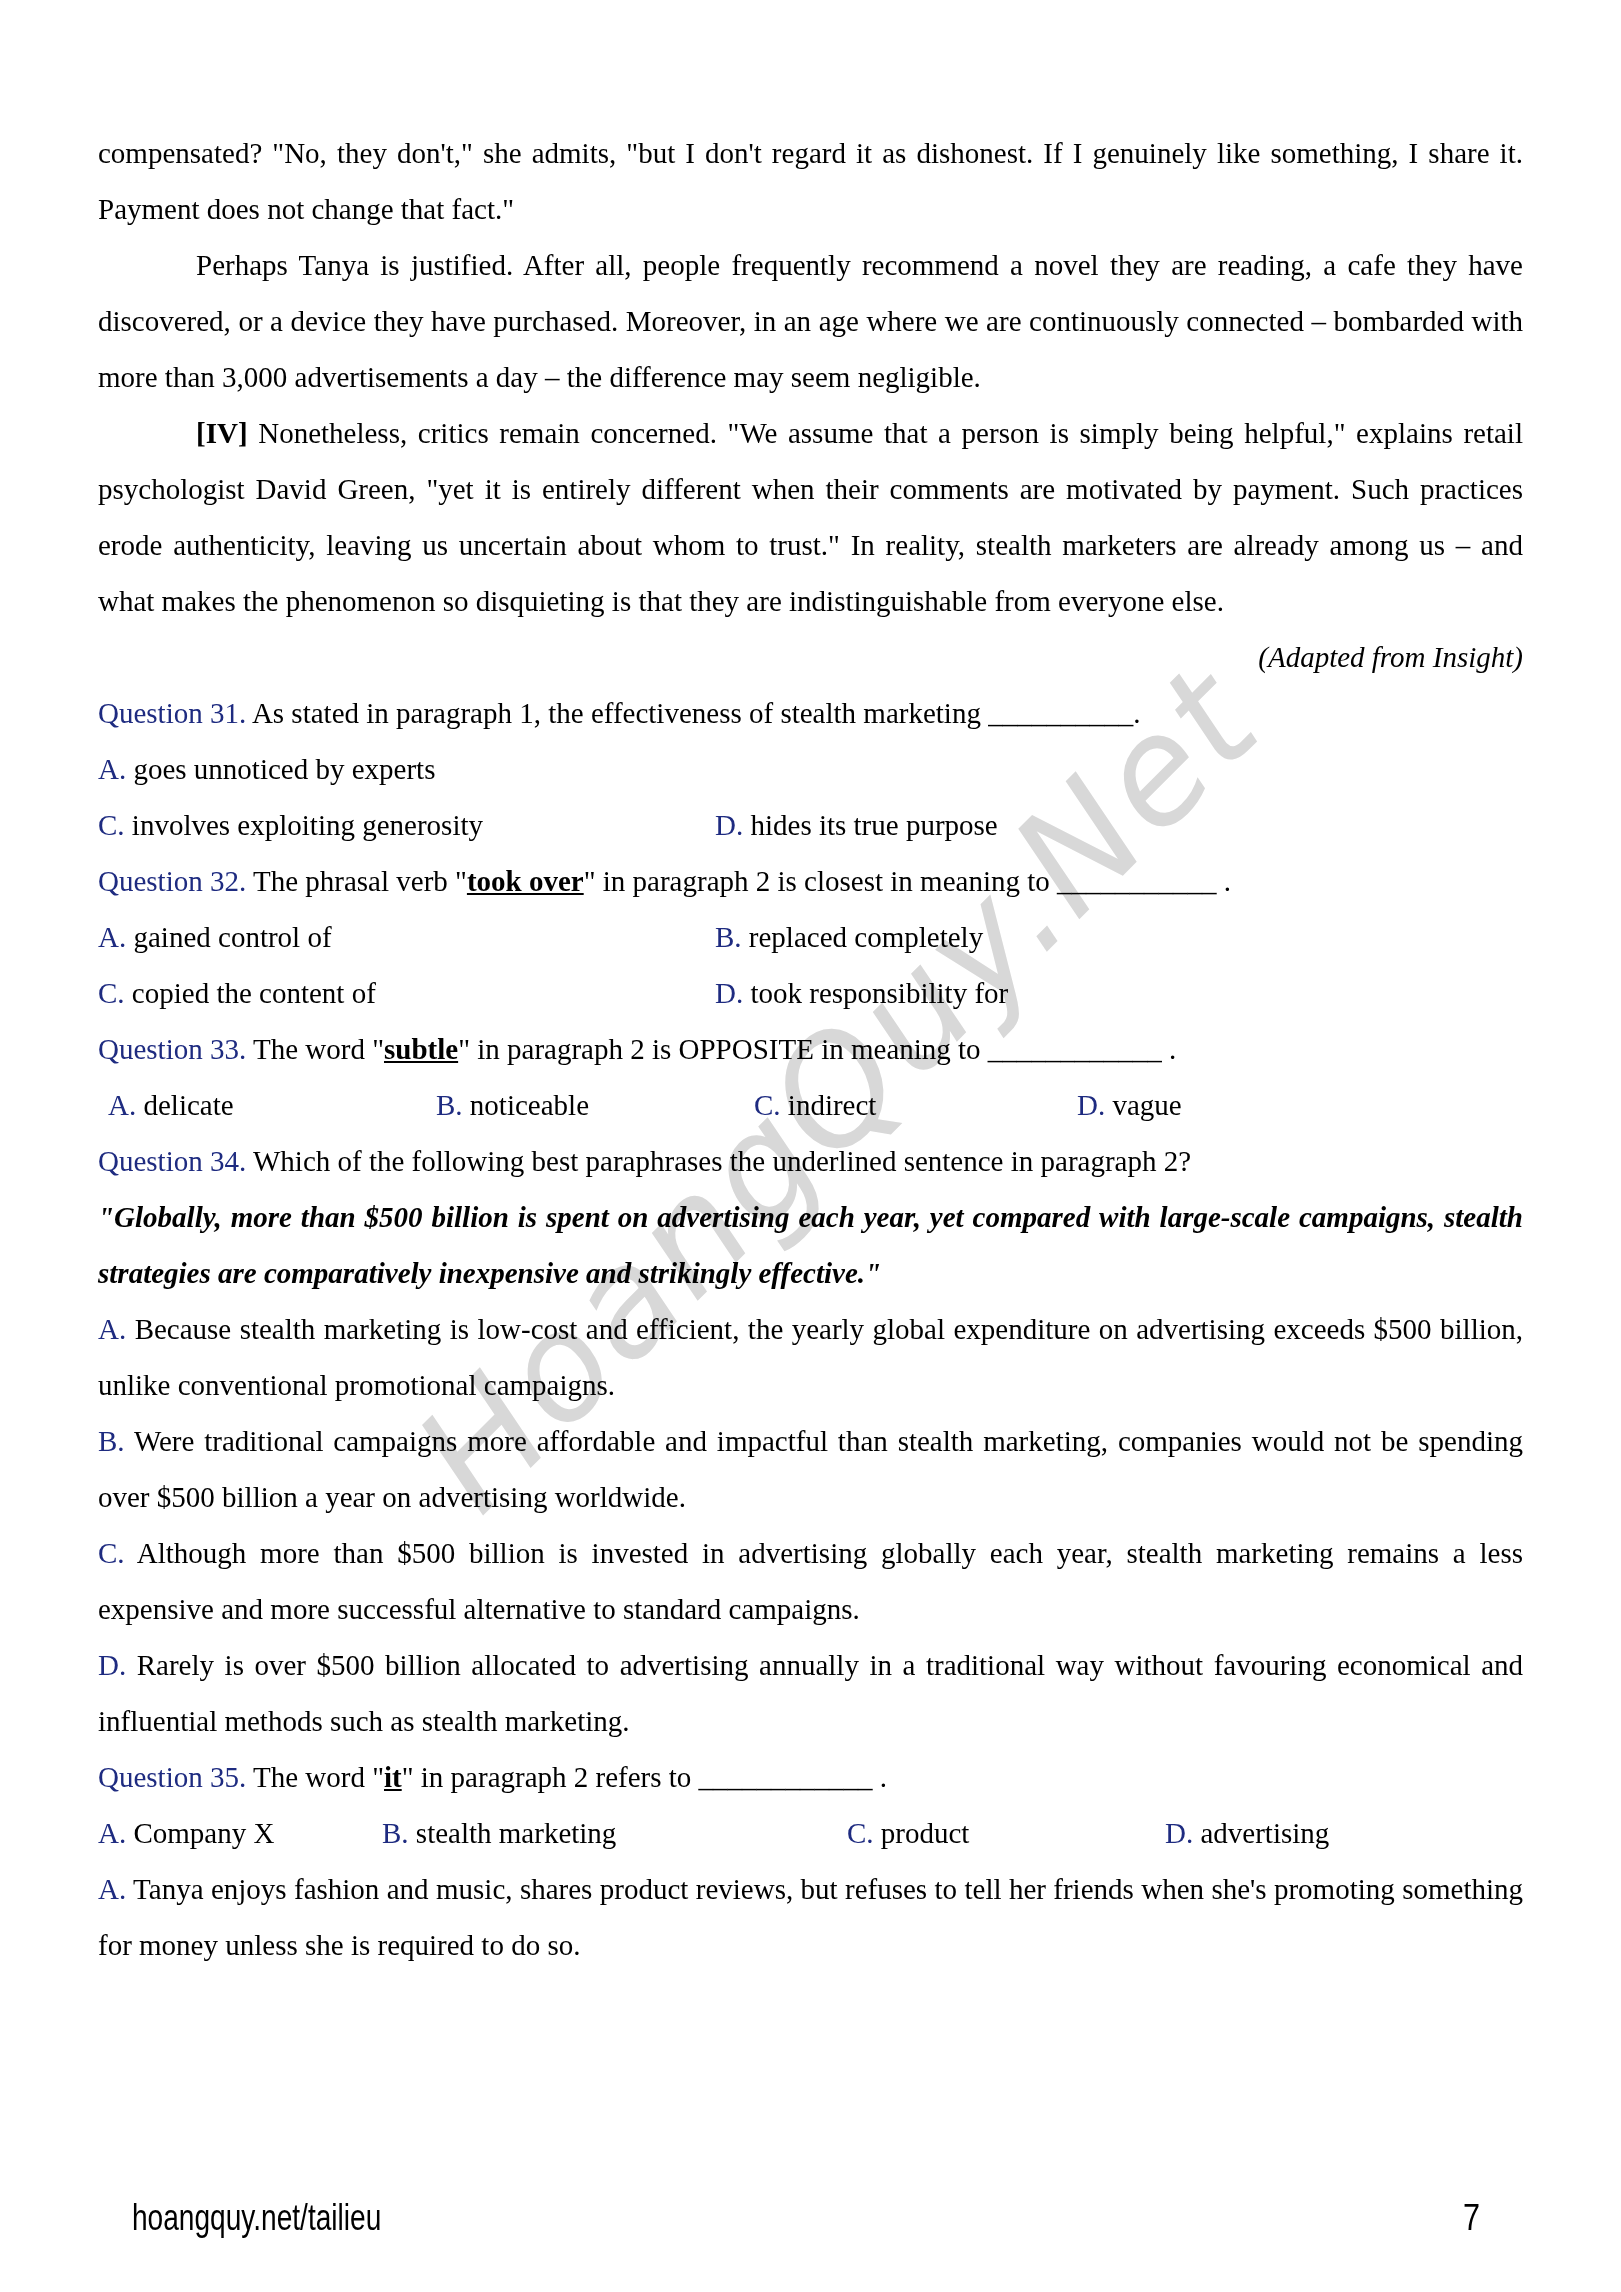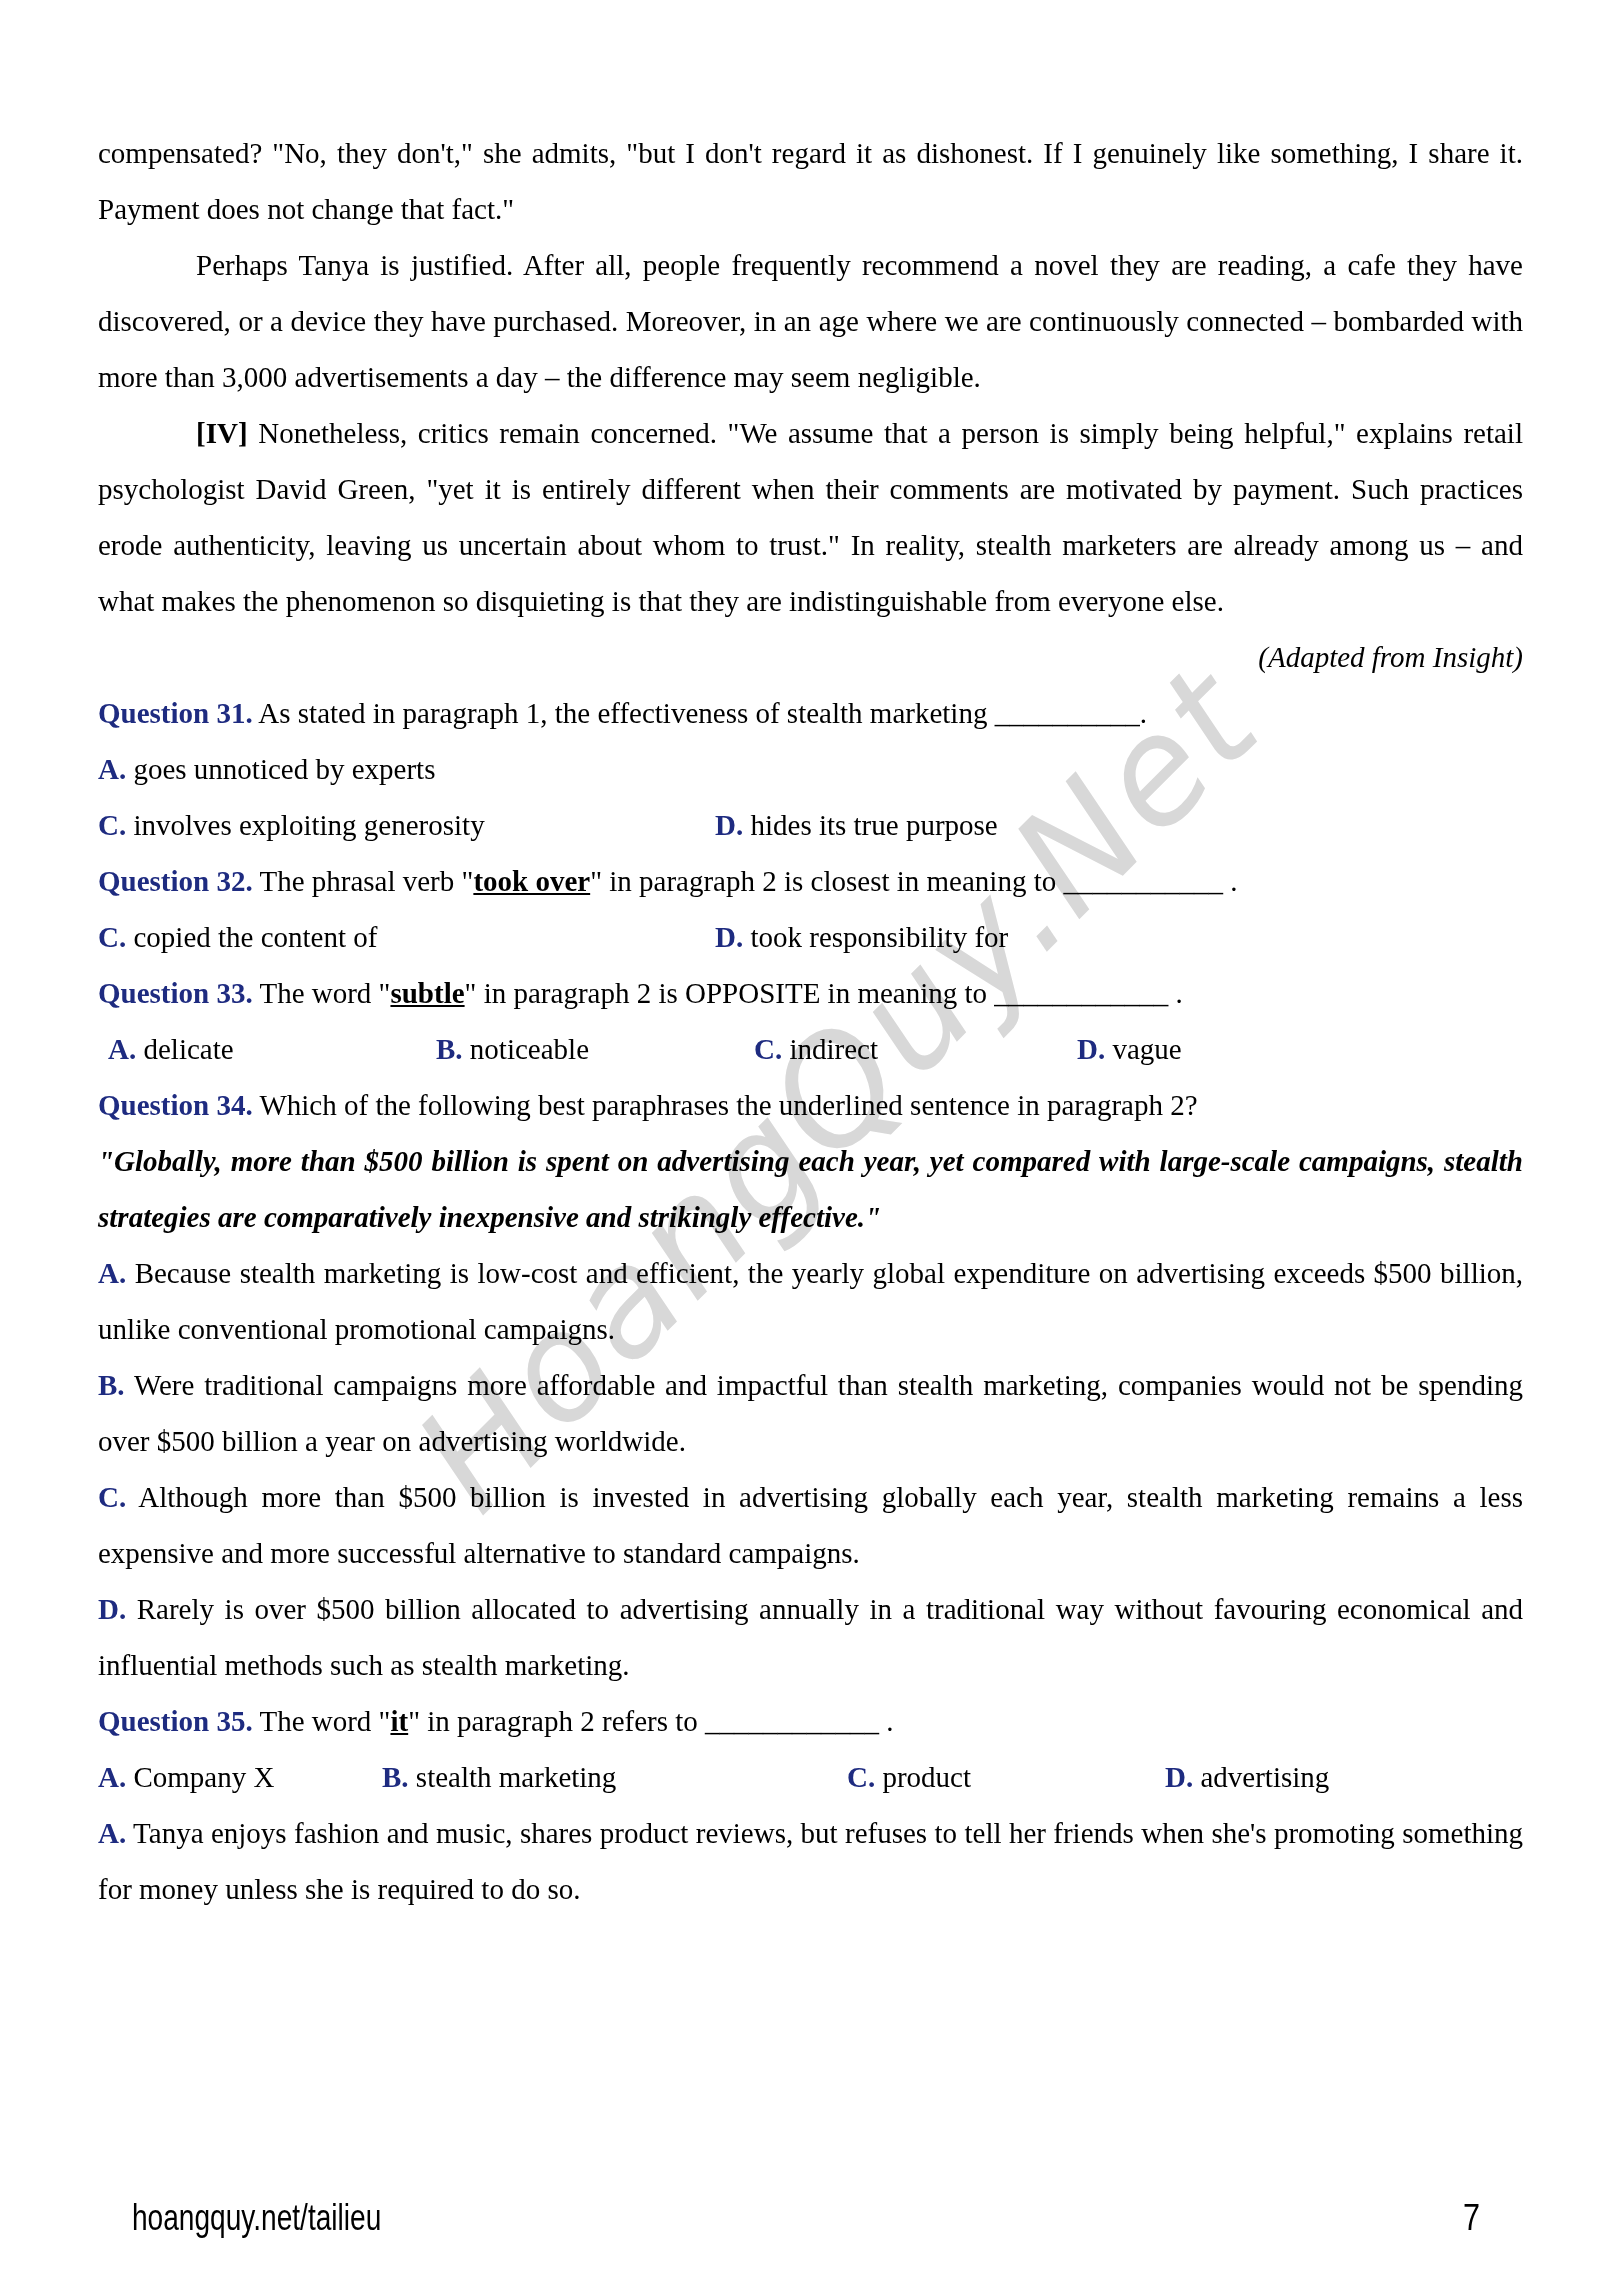--- a/index.html
+++ b/index.html
@@ -30,21 +30,21 @@
     position: absolute;
     left: 98px;
     right: 98px;
     top: 125px;
     z-index: 1;
   }
   .jp { margin: 0; text-align: justify; line-height: 56px; }
   .ind { text-indent: 98px; }
   .attr { margin: 0; text-align: right; font-style: italic; line-height: 56px; }
   .bold { font-weight: bold; }
-  .qlabel, .qletter { font-weight: bold; color: var(--accent, #1e2b80); }
+  .qlabel, .qletter { font-weight: normal; color: var(--accent, #1e2b80); }
   .kw { font-weight: bold; text-decoration: underline; }
   .quote { margin: 0; text-align: justify; line-height: 56px; font-weight: bold; font-style: italic; }
   .optrow { display: flex; line-height: 56px; gap: 19px; }
   .opt { white-space: nowrap; }
   .cA2 { width: 598px; }
   .w305 { width: 299px; margin-left: 10px; }
   .w310 { width: 304px; }
   .w270 { width: 265px; }
   .w445 { width: 436px; }
   .grow { flex: 1; }
@@ -96,20 +96,30 @@
       <span>hides its true purpose</span>
     </div>
   </div>
 
   <p class="jp">
     <span class="qlabel">Question 32.</span>
     <span>The phrasal verb "</span><span class="kw">took over</span><span>" in paragraph 2 is closest in meaning to ___________ .</span>
   </p>
   <div class="optrow">
     <div class="opt cA2">
+      <span class="qletter">A.</span>
+      <span>gained control of</span>
+    </div>
+    <div class="opt grow">
+      <span class="qletter">B.</span>
+      <span>replaced completely</span>
+    </div>
+  </div>
+  <div class="optrow">
+    <div class="opt cA2">
       <span class="qletter">C.</span>
       <span>copied the content of</span>
     </div>
     <div class="opt grow">
       <span class="qletter">D.</span>
       <span>took responsibility for</span>
     </div>
   </div>
 
   <p class="jp">

